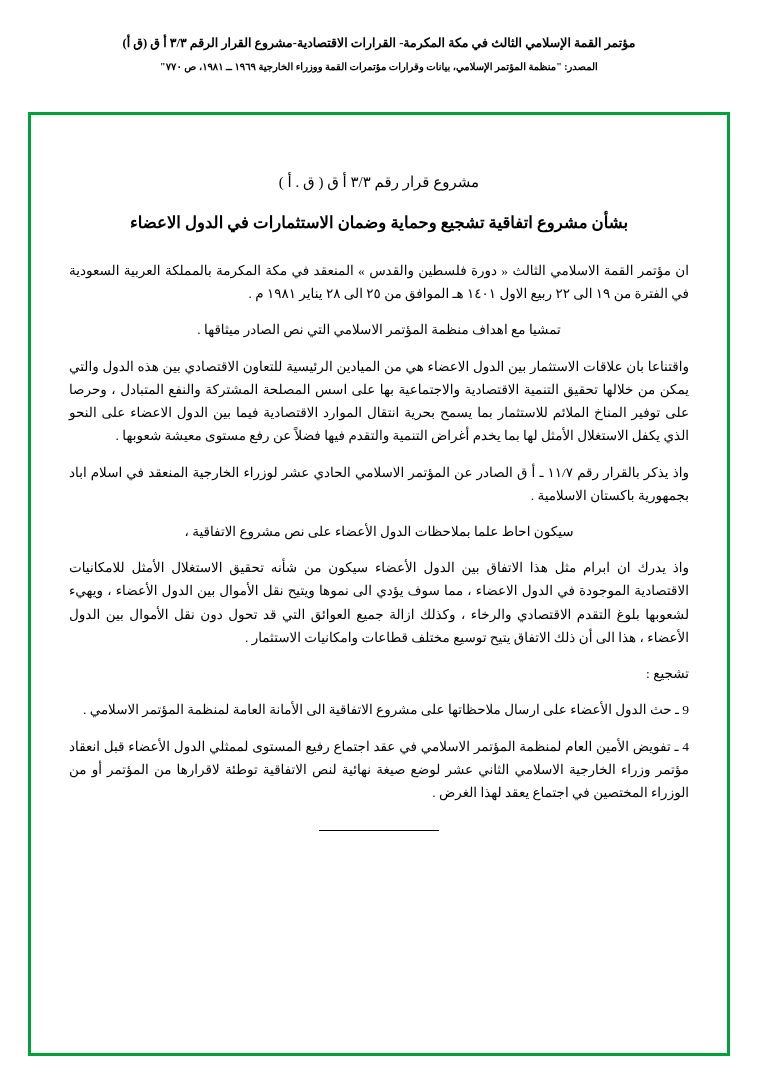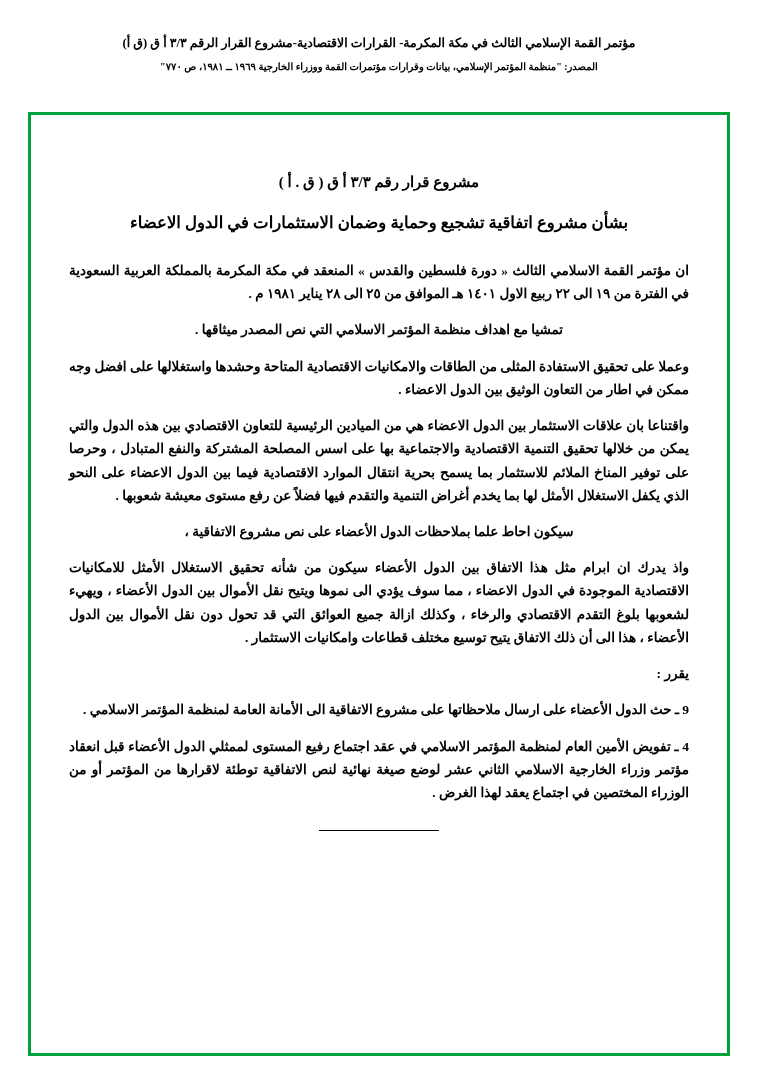--- a/index.html
+++ b/index.html
@@ -49,37 +49,36 @@
     background: #ffffff;
   }
   .frame-inner {
     padding: 58px 38px 20px 38px;
     box-sizing: border-box;
     height: 100%;
   }
   .doc-number {
     text-align: center;
     font-size: 15px;
-    font-weight: bold;
+    font-weight: normal;
     margin-bottom: 22px;
     letter-spacing: 0.5px;
   }
   .doc-subject {
     text-align: center;
     font-size: 16.5px;
     font-weight: bold;
     margin-bottom: 26px;
   }
   p.para {
     font-size: 13.5px;
     line-height: 1.72;
     margin: 0 0 13px 0;
     text-align: justify;
     text-justify: inter-word;
-    font-weight: bold;
   }
   p.center {
     text-align: center;
   }
   .rule {
     width: 120px;
     border-top: 1.5px solid #000;
     margin: 26px auto 0 auto;
   }
 </style>
@@ -93,26 +92,26 @@
     <div class="header-source">المصدر: "منظمة المؤتمر الإسلامي، بيانات وقرارات مؤتمرات القمة ووزراء الخارجية ١٩٦٩ ــ ١٩٨١، ص ٧٧٠"</div>
   </div>
 
   <div class="frame">
     <div class="frame-inner">
 
       <div class="doc-number">مشروع قرار رقم ٣/٣ أ ق ( ق . أ )</div>
       <div class="doc-subject">بشأن مشروع اتفاقية تشجيع وحماية وضمان الاستثمارات في الدول الاعضاء</div>
 
       <p class="para">ان مؤتمر القمة الاسلامي الثالث « دورة فلسطين والقدس » المنعقد في مكة المكرمة بالمملكة العربية السعودية في الفترة من ١٩ الى ٢٢ ربيع الاول ١٤٠١ هـ الموافق من ٢٥ الى ٢٨ يناير ١٩٨١ م .</p>
-      <p class="para center">تمشيا مع اهداف منظمة المؤتمر الاسلامي التي نص المصدر ميثاقها .</p>
-      <p class="para">وعملا على تحقيق الاستفادة المثلى من الطاقات والامكانيات الاقتصادية المتاحة وحشدها واستغلالها على افضل وجه ممكن في اطار من التعاون الوثيق بين الدول الاعضاء .</p>
+      <p class="para center">تمشيا مع اهداف منظمة المؤتمر الاسلامي التي نص الصادر ميثاقها .</p>
       <p class="para">واقتناعا بان علاقات الاستثمار بين الدول الاعضاء هي من الميادين الرئيسية للتعاون الاقتصادي بين هذه الدول والتي يمكن من خلالها تحقيق التنمية الاقتصادية والاجتماعية بها على اسس المصلحة المشتركة والنفع المتبادل ، وحرصا على توفير المناخ الملائم للاستثمار بما يسمح بحرية انتقال الموارد الاقتصادية فيما بين الدول الاعضاء على النحو الذي يكفل الاستغلال الأمثل لها بما يخدم أغراض التنمية والتقدم فيها فضلاً عن رفع مستوى معيشة شعوبها .</p>
+      <p class="para">واذ يذكر بالقرار رقم ١١/٧ ـ أ ق الصادر عن المؤتمر الاسلامي الحادي عشر لوزراء الخارجية المنعقد في اسلام اباد بجمهورية باكستان الاسلامية .</p>
       <p class="para center">سيكون احاط علما بملاحظات الدول الأعضاء على نص مشروع الاتفاقية ،</p>
       <p class="para">واذ يدرك ان ابرام مثل هذا الاتفاق بين الدول الأعضاء سيكون من شأنه تحقيق الاستغلال الأمثل للامكانيات الاقتصادية الموجودة في الدول الاعضاء ، مما سوف يؤدي الى نموها ويتيح نقل الأموال بين الدول الأعضاء ، ويهيء لشعوبها بلوغ التقدم الاقتصادي والرخاء ، وكذلك ازالة جميع العوائق التي قد تحول دون نقل الأموال بين الدول الأعضاء ، هذا الى أن ذلك الاتفاق يتيح توسيع مختلف قطاعات وامكانيات الاستثمار .</p>
-      <p class="para">يقرر :</p>
+      <p class="para">تشجيع :</p>
       <p class="para">9 ـ حث الدول الأعضاء على ارسال ملاحظاتها على مشروع الاتفاقية الى الأمانة العامة لمنظمة المؤتمر الاسلامي .</p>
       <p class="para">4 ـ تفويض الأمين العام لمنظمة المؤتمر الاسلامي في عقد اجتماع رفيع المستوى لممثلي الدول الأعضاء قبل انعقاد مؤتمر وزراء الخارجية الاسلامي الثاني عشر لوضع صيغة نهائية لنص الاتفاقية توطئة لاقرارها من المؤتمر أو من الوزراء المختصين في اجتماع يعقد لهذا الغرض .</p>
 
       <div class="rule"></div>
 
     </div>
   </div>
 
 </div>
 

